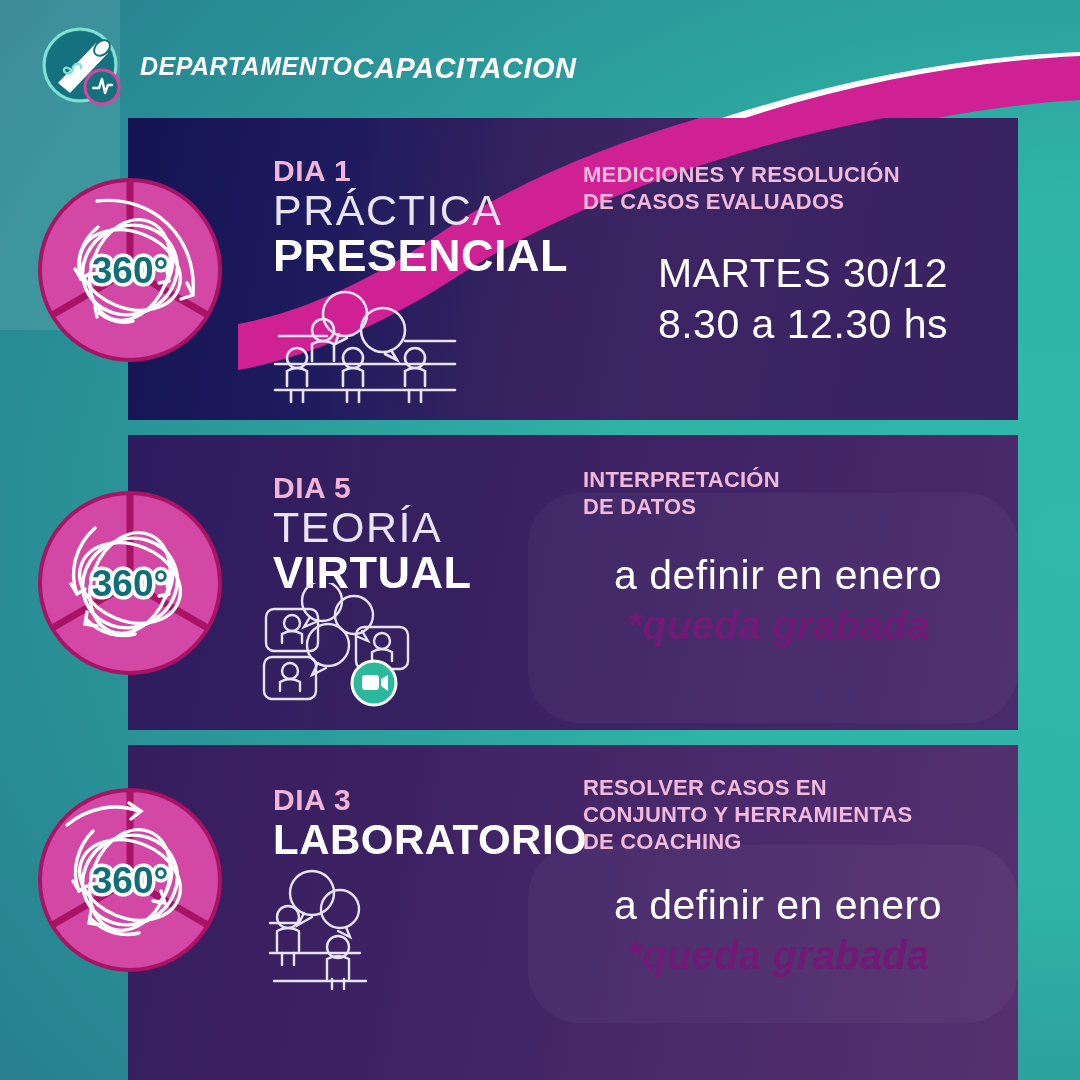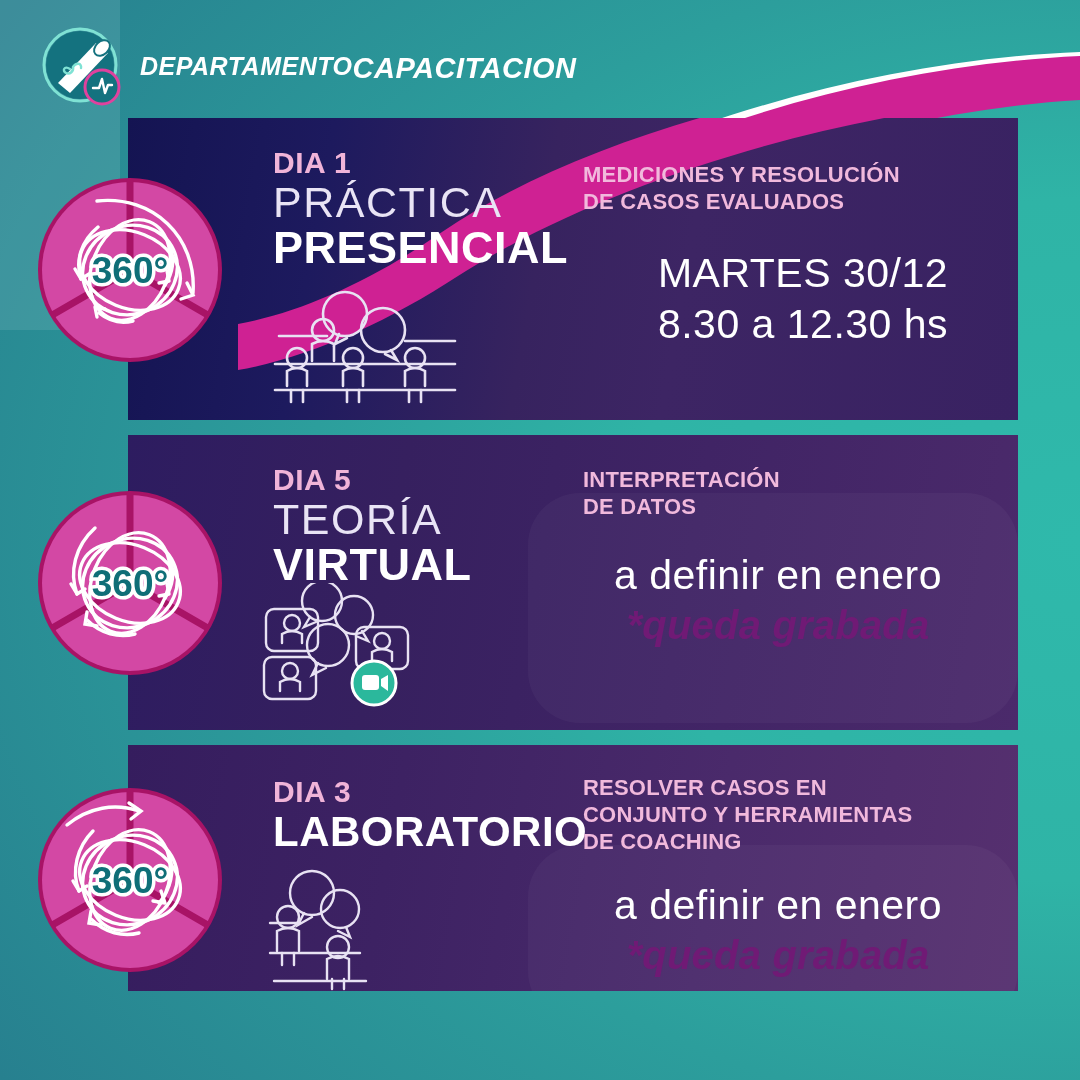--- a/index.html
+++ b/index.html
@@ -30,42 +30,42 @@
   .logo-text .l1{font-size:25px;}
   .logo-text .l2{font-size:29px;}
 
   
   .card{
     position:absolute;left:128px;width:890px;overflow:hidden;
   }
   .card .cardbg{position:absolute;inset:0;}
   .c1{top:118px;height:302px;}
   .c2{top:435px;height:295px;}
-  .c3{top:745px;height:246px;}
+  .c3{top:745px;height:336px;}
 
   .c1 .cardbg{background:linear-gradient(100deg,#141452 0%, #1d1a5e 22%, #37235f 46%, #3d2564 62%, #392262 100%);}
   .c2 .cardbg{background:linear-gradient(100deg,#2d1c60 0%, #36205f 30%, #402465 62%, #4b2a6b 100%);}
   .c3 .cardbg{background:linear-gradient(100deg,#351d5e 0%, #3d2263 30%, #4a2a6b 65%, #56306f 100%);}
 
   
   .inner-panel{
     position:absolute;border-radius:52px;background:rgba(255,255,255,0.035);
   }
 
   
   .badge{position:absolute;width:190px;height:190px;}
   .b1{left:35px;top:175px;}
   .b2{left:35px;top:488px;}
   .b3{left:35px;top:785px;}
 
   
   .left-col{position:absolute;left:145px;top:28px;width:300px;}
   .day{
     color:#f0b4d8;font-size:30px;font-weight:bold;letter-spacing:0.5px;
-    margin:1px 0 2px 0;line-height:1.05;
+    margin:9px 0 2px 0;line-height:1.05;
   }
   .title-thin{
     color:#e9e4f5;font-size:43px;font-weight:300;letter-spacing:1.5px;
     margin:0;line-height:1.02;
   }
   .title-bold{
     color:#ffffff;font-size:45px;font-weight:bold;letter-spacing:0.5px;
     margin:0;line-height:1.05;
   }
   .c3 .title-bold{font-size:42px;}

